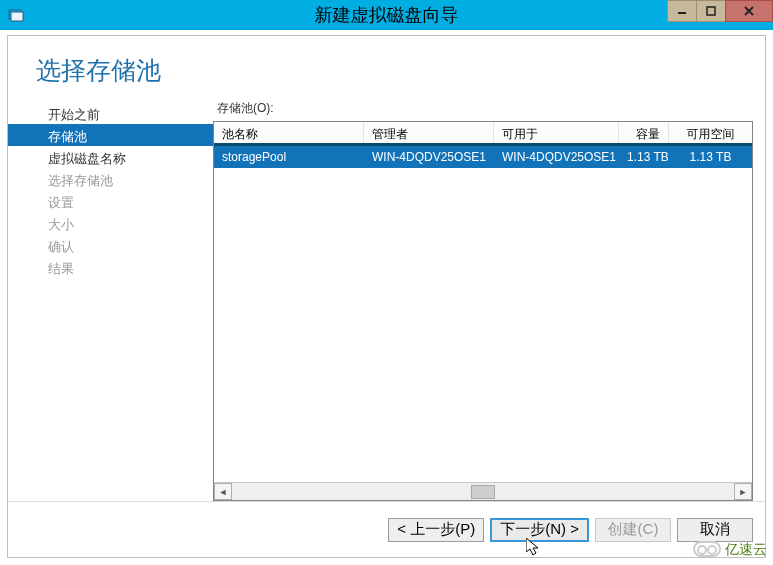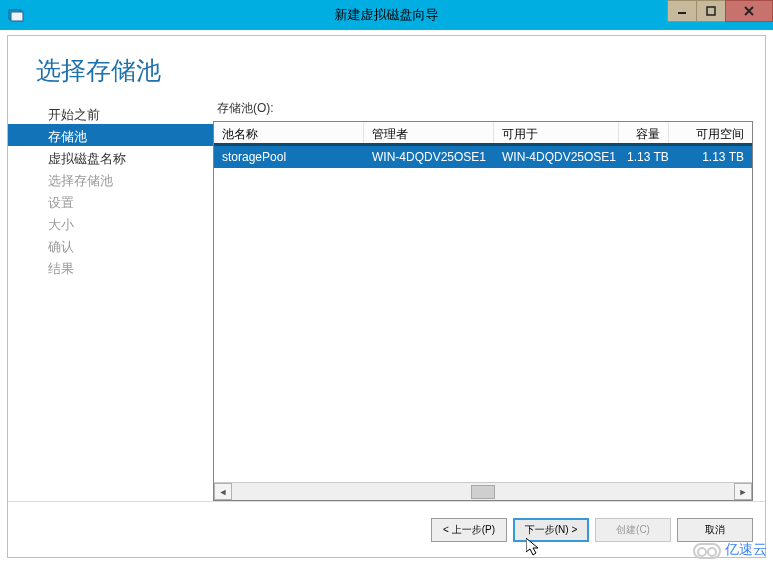--- a/index.html
+++ b/index.html
@@ -23,21 +23,21 @@
   .titlebar-icon {
     width: 16px; height: 16px;
     margin-left: 8px;
     display: inline-flex; align-items: center; justify-content: center;
   }
   .titlebar-title {
     position: absolute;
     left: 0; right: 0;
     text-align: center;
     color: #000;
-    font-size: 13px;
+    font-size: 18px;
     pointer-events: none;
   }
   .win-btns {
     position: absolute;
     right: 0; top: 0;
     display: flex;
     height: 22px;
   }
   .win-btn {
     width: 30px; height: 22px;
@@ -108,21 +108,21 @@
     padding: 4px 8px;
     font-size: 12px;
     border-right: 1px solid #e4e4e4;
     white-space: nowrap;
   }
   .th:last-child{border-right:none;}
   .c1{flex:0 0 150px;}
   .c2{flex:0 0 130px;}
   .c3{flex:0 0 125px;}
   .c4{flex:0 0 50px; text-align:right;}
-  .c5{flex:1; text-align:right;}
+  .c5{flex:1; text-align:center;}
   .tbody{flex:1; overflow:hidden;}
   .trow {
     display:flex;
     background:#1373b8;
     color:#fff;
     height:22px;
     align-items:center;
   }
   .td { padding: 0 8px; font-size:12px; white-space:nowrap; overflow:hidden; }
   .hscroll{
@@ -141,38 +141,38 @@
     align-items:center;
     justify-content:flex-end;
     padding-right:12px;
     gap:6px;
   }
   .btn{
     min-width:76px;
     height:24px;
     border:1px solid #9b9b9b;
     background:#eee;
-    font-size:10px;
+    font-size:15px;
     padding:0 8px;
     cursor:pointer;
     position:relative;
   }
   .btn.disabled{color:#9a9a9a;cursor:default;border-color:#c7c7c7;}
   .btn.primary{border:2px solid #3698d9;background:#eaeaea;}
   .cursor{
     position:absolute;
     pointer-events:none;
   }
   .watermark{
     position:absolute;
     right:6px; bottom:6px;
-    color:#3b82f6;
+    color:#4d7c0f;
     font-size:14px;
     display:flex;
-    align-items:flex-end;
+    align-items:flex-start;
     gap:4px;
     pointer-events:none;
   }
   .watermark .logo{
     width:28px;height:16px;border:2px solid #ccc;border-radius:10px;position:relative;
   }
   .watermark .logo::before,.watermark .logo::after{
     content:"";position:absolute;width:6px;height:6px;border:2px solid #ccc;border-radius:50%;
   }
   .watermark .logo::before{left:2px;top:2px;}

